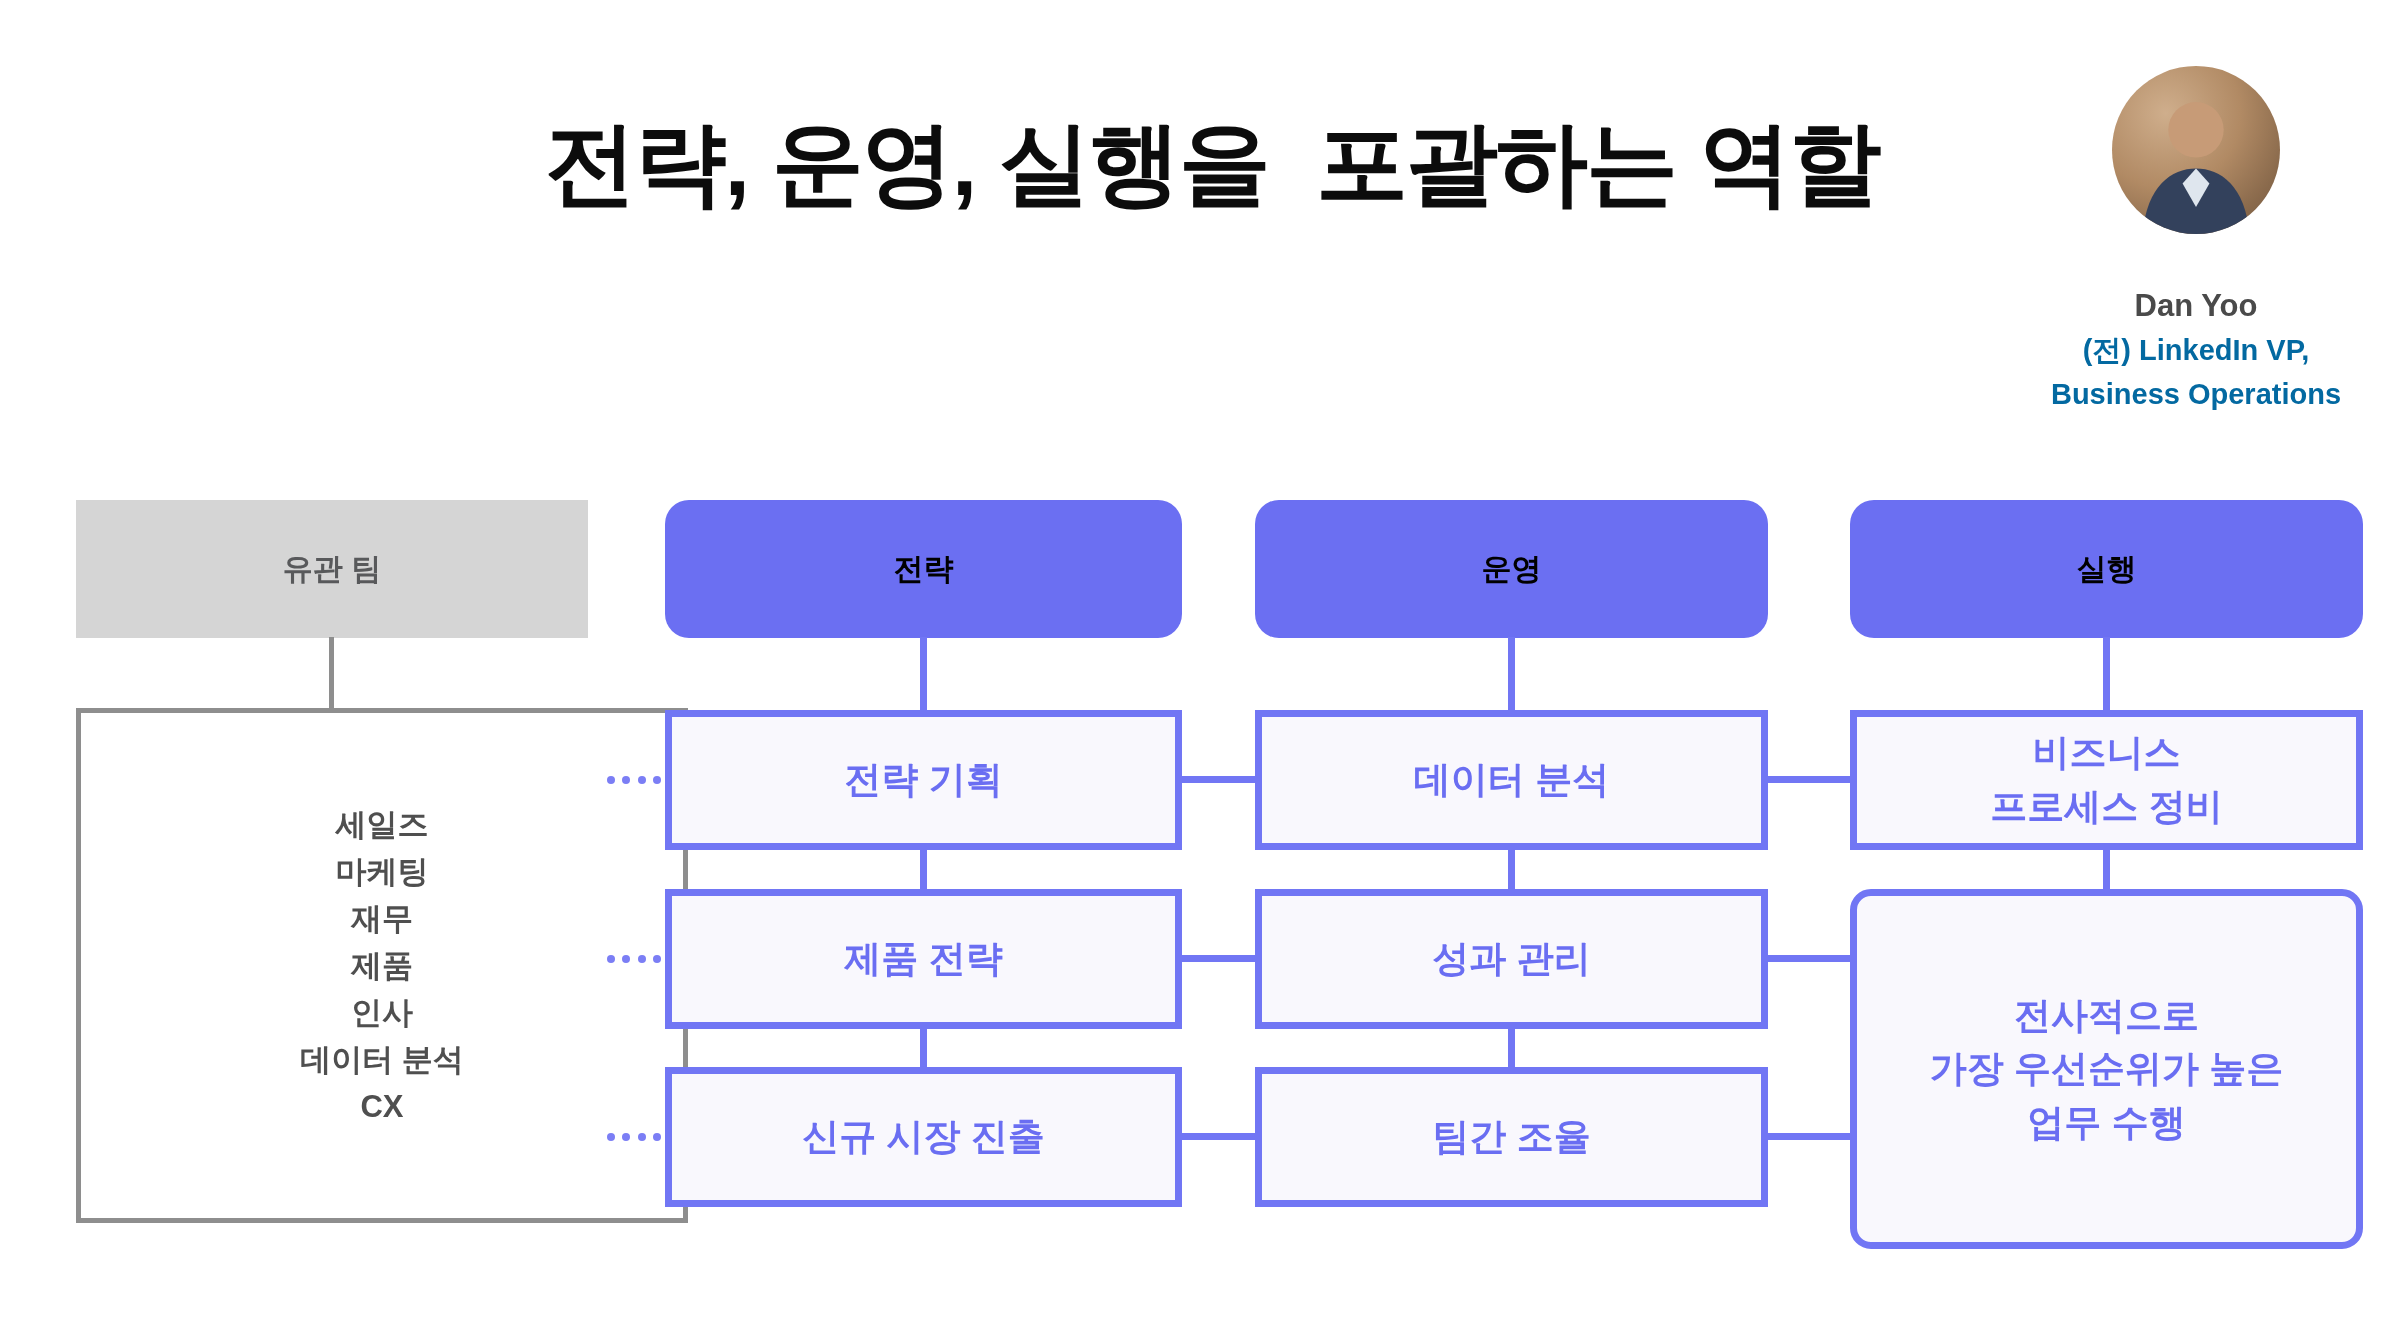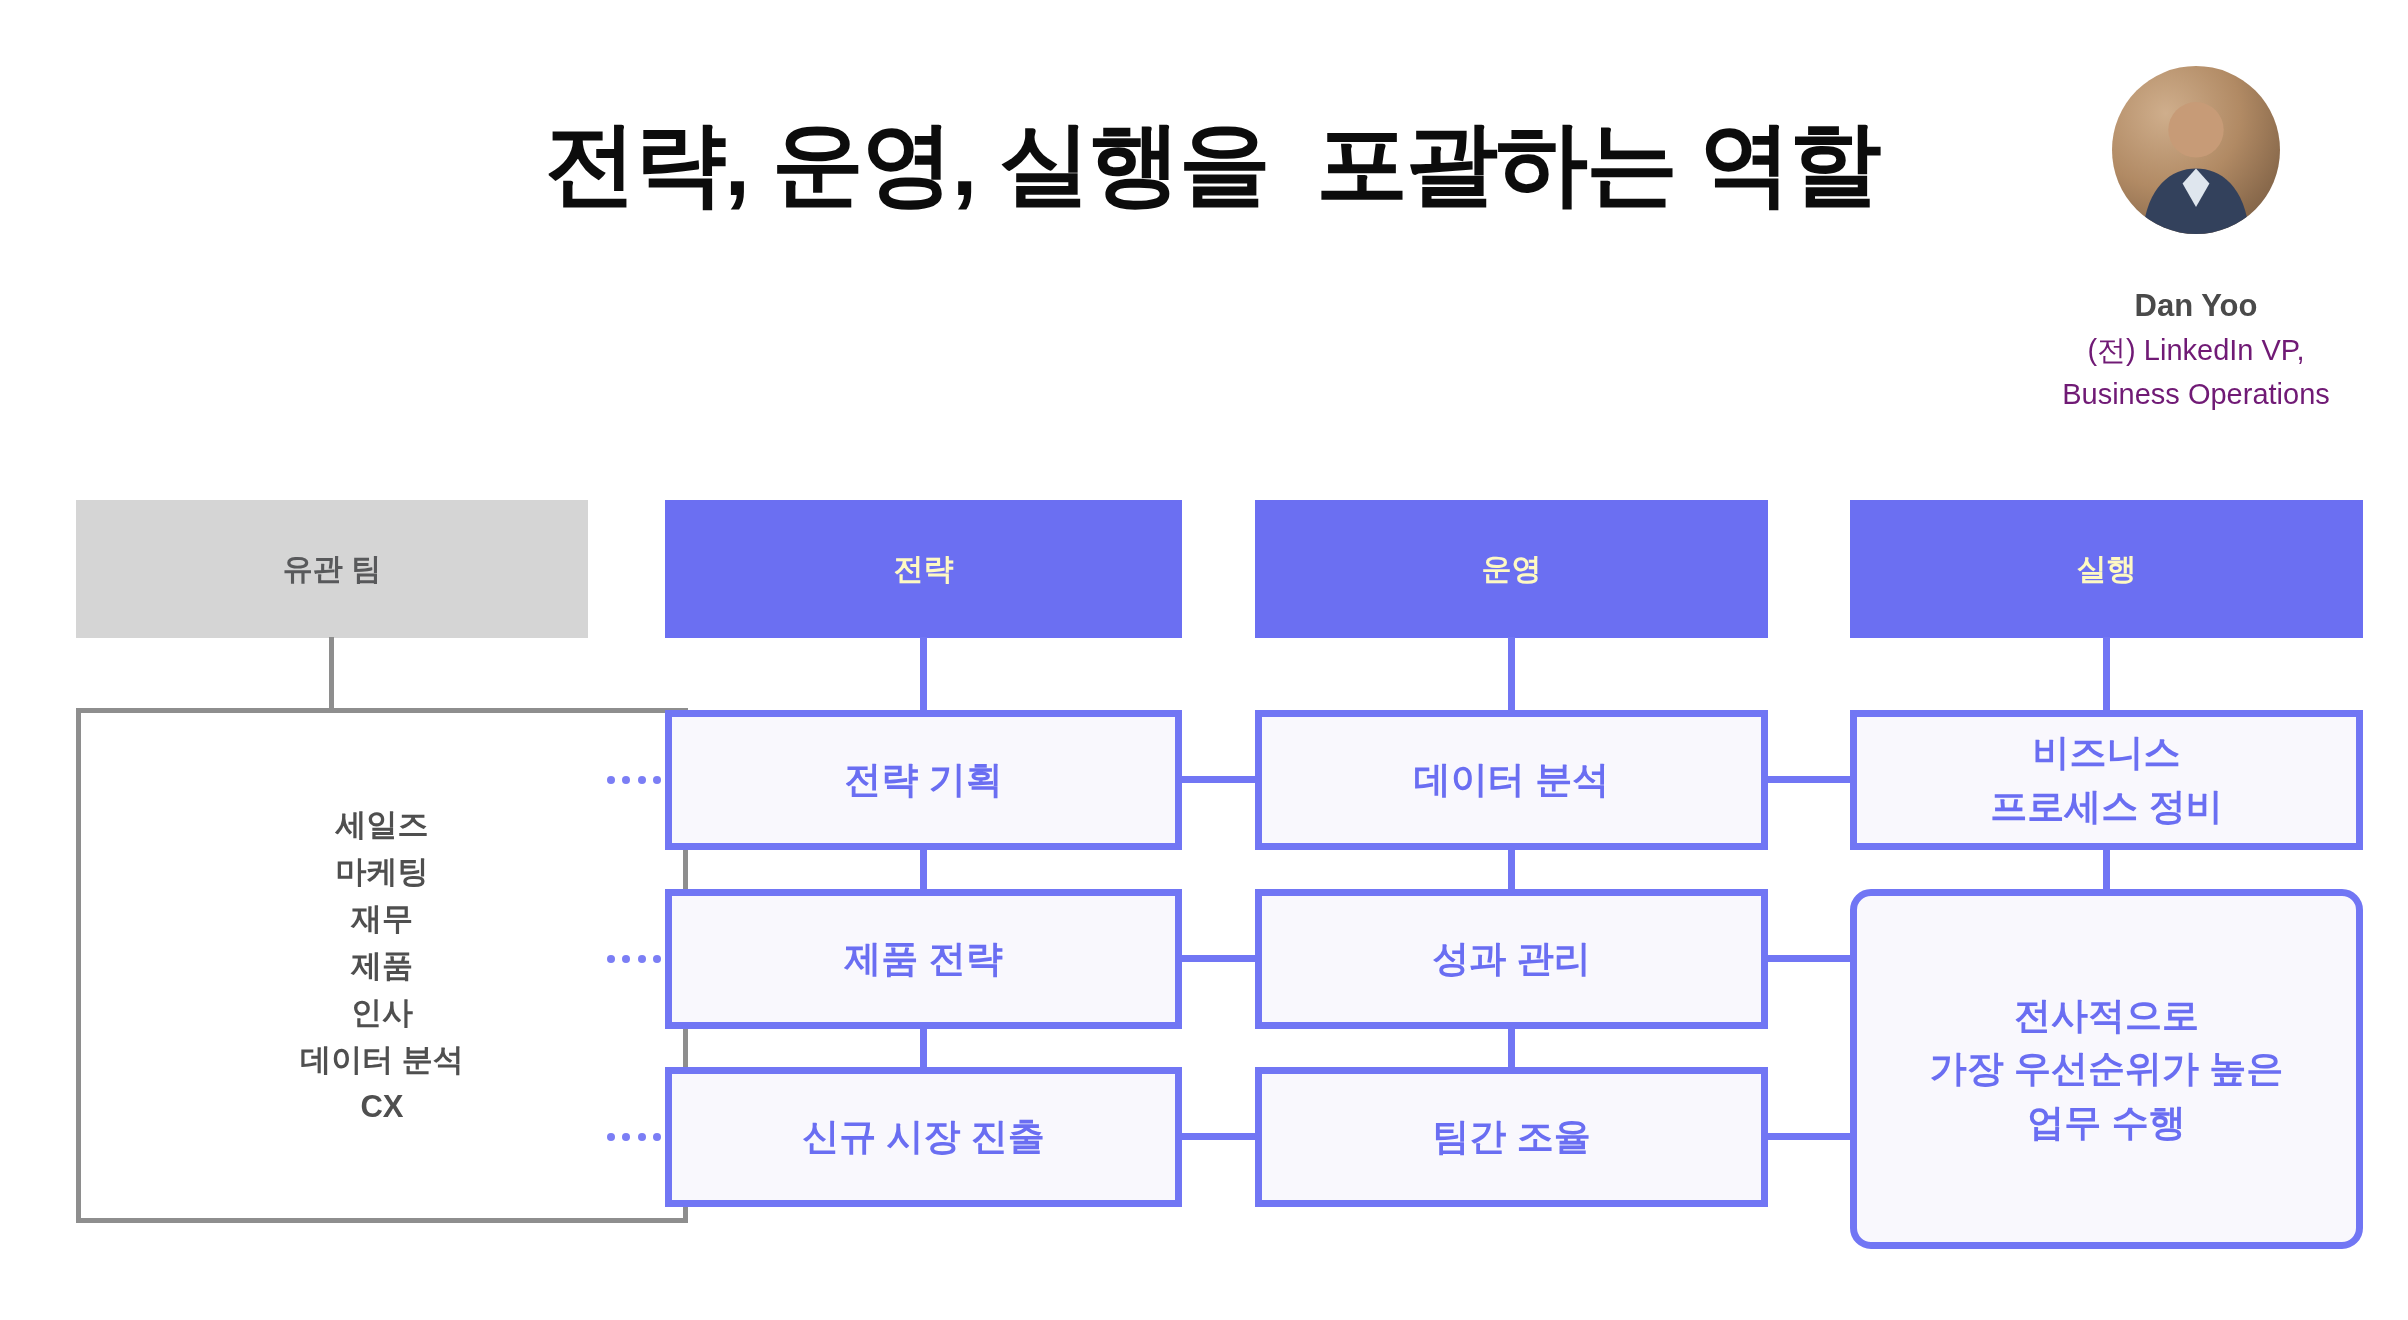--- a/index.html
+++ b/index.html
@@ -16,28 +16,28 @@
   
   .avatar{
     position:absolute;left:2112px;top:66px;width:168px;height:168px;border-radius:50%;
     overflow:hidden;background:radial-gradient(circle at 32% 28%,#cfae8c 0%,#b18a64 45%,#8a6a4c 75%,#6f5540 100%);
   }
   .avatar svg{position:absolute;left:0;top:0;width:100%;height:100%;}
   .caption{
     position:absolute;left:1996px;top:284px;width:400px;text-align:center;line-height:44px;
   }
   .cap-name{font-size:31px;font-weight:bold;color:#4a4a4a;}
-  .cap-role{font-size:29px;color:#701a75;}
+  .cap-role{font-size:29px;color:#0369a1;font-weight:bold;}
   
   .hdr{
     position:absolute;display:flex;align-items:center;justify-content:center;
     font-size:30px;font-weight:bold;
   }
   .hdr-gray{background:#d5d5d5;color:#58595b;}
-  .hdr-purple{background:#6b6ff2;color:#fef9c3;}
+  .hdr-purple{background:#6b6ff2;color:#000000;border-radius:24px;}
   .cell{
     position:absolute;display:flex;align-items:center;justify-content:center;
     background:#f9f8fd;border:7px solid #7176f4;box-sizing:border-box;
     color:#6a6ef2;font-size:37px;font-weight:bold;text-align:center;
     white-space:pre-line;line-height:1.45;
   }
   .teams-box{
     position:absolute;left:76px;top:708px;width:612px;height:515px;
     background:#ffffff;border:5px solid #8e8e8e;box-sizing:border-box;
     display:flex;align-items:center;justify-content:center;

